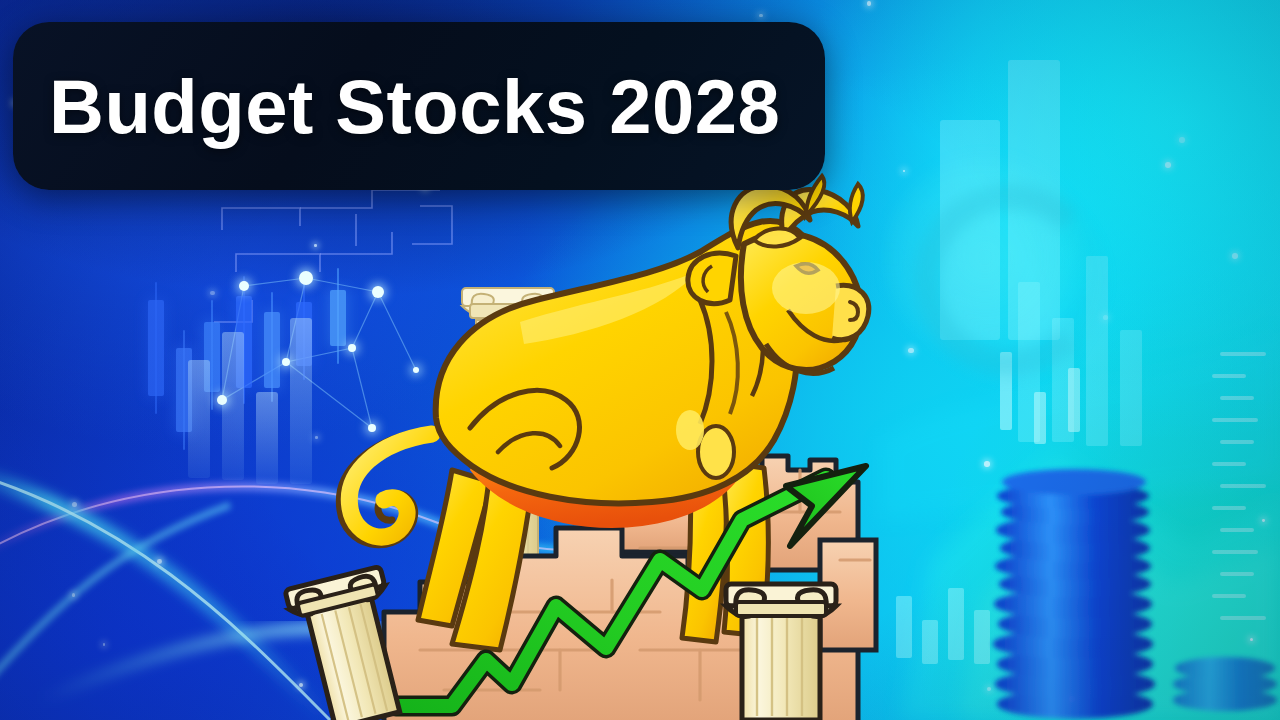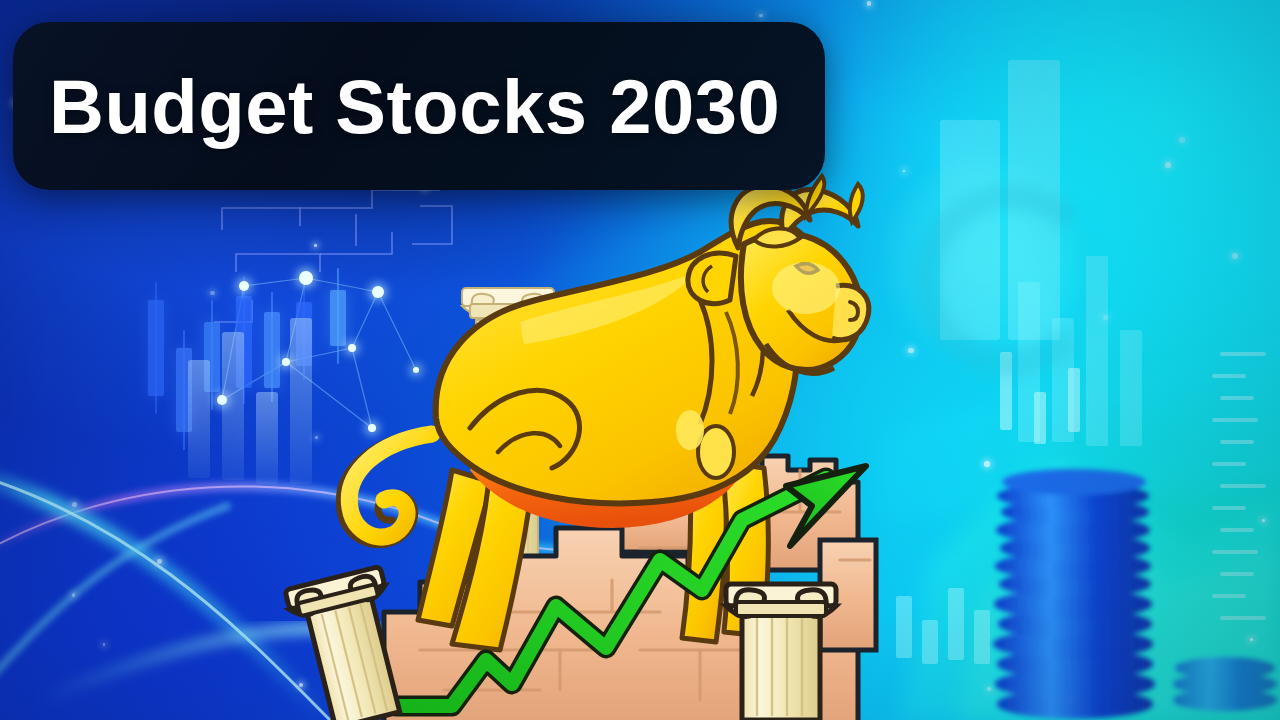--- a/index.html
+++ b/index.html
@@ -485,16 +485,16 @@
         <line x1="374" y1="606" x2="374" y2="716"></line>
       </g>
       <rect x="304" y="574" width="98" height="20" rx="5" fill="#faf3d6" stroke="#2a2118" stroke-width="5"></rect>
       <path d="M 304 594 q 18 18 30 2 q 10 -14 -7 -16 q -16 -2 -14 14 Z" fill="#f6edc4" stroke="#2a2118" stroke-width="5"></path>
       <path d="M 402 594 q -18 18 -30 2 q -10 -14 7 -16 q 16 -2 14 14 Z" fill="#f6edc4" stroke="#2a2118" stroke-width="5"></path>
       <rect x="313" y="590" width="80" height="13" rx="3" fill="#efe4b2" stroke="#2a2118" stroke-width="4"></rect>
     </g>
   </svg>
 
   <div id="title-banner">
-    <div id="page-title">Budget Stocks 2030</div>
+    <div id="page-title">Budget Stocks 2028</div>
   </div>
 
 </div>
 
 </body></html>

